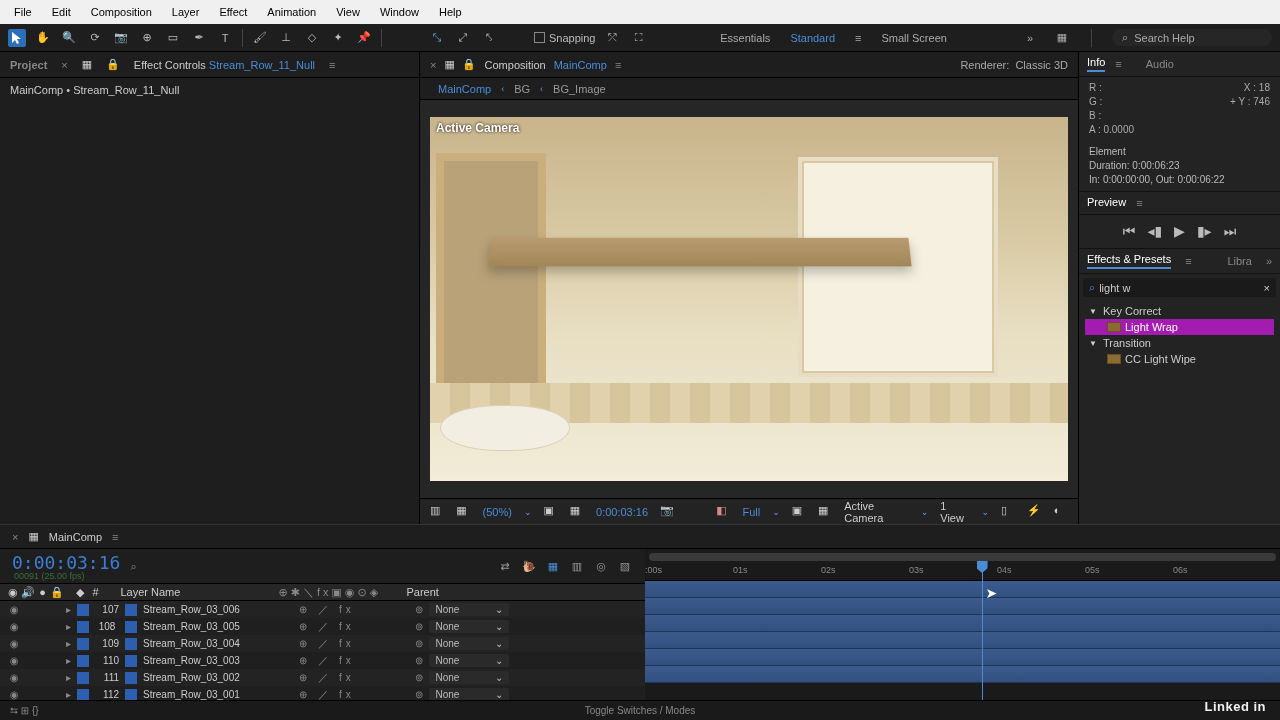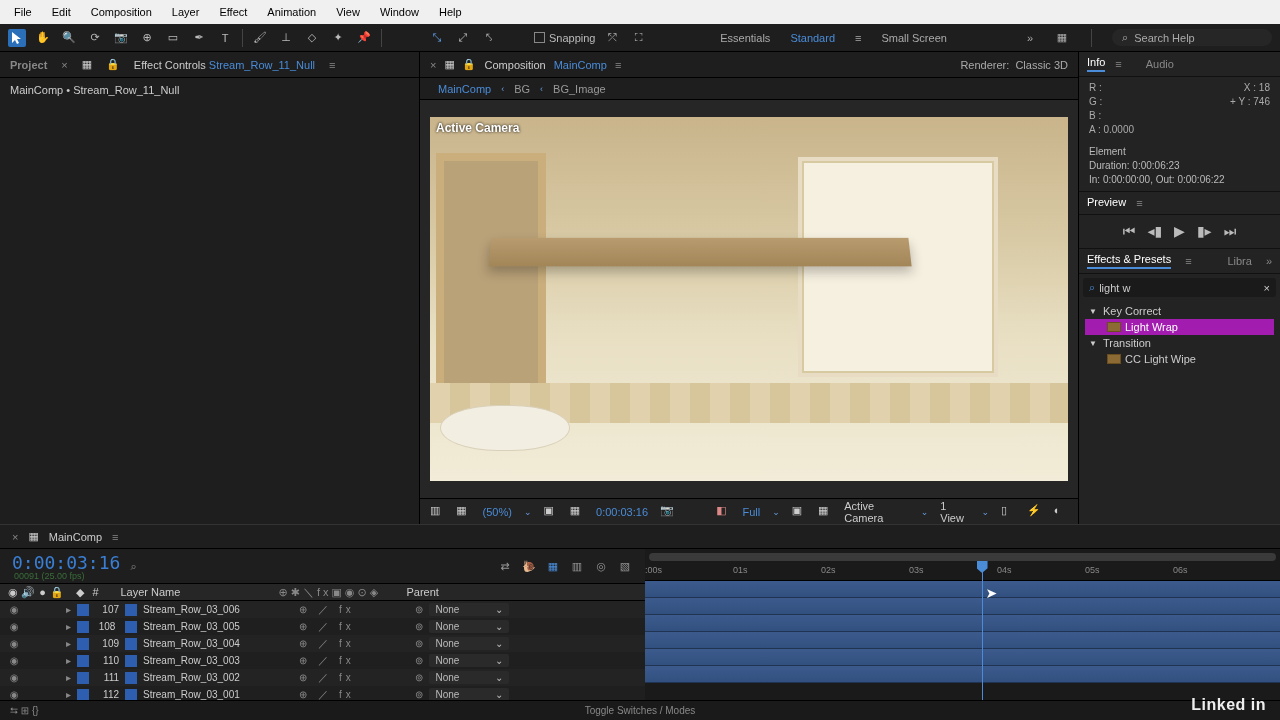--- a/index.html
+++ b/index.html
@@ -91,21 +91,21 @@
   .ruler-ticks { position:absolute; top:16px; left:0; right:0; height:14px; display:flex; font-size:9px; color:#888; }
   .ruler-ticks span { width:88px; }
   .track-area { position:absolute; top:32px; left:0; right:0; bottom:0; background:#1a1a1a; }
   .track { height:17px; background:linear-gradient(#3c5a8c,#32507f); border-bottom:1px solid #203452; }
   .playhead { position:absolute; top:14px; bottom:0; width:1px; background:#4a8cd8; }
   .playhead-handle { position:absolute; top:-2px; left:-5px; width:11px; height:12px; background:#4a8cd8; clip-path: polygon(0 0,100% 0,100% 60%,50% 100%,0 60%); }
   .cursor-arrow { position:absolute; top:22px; left:4px; color:#fff; font-size:14px;}
   
   .footer { position:absolute; bottom:0; left:0; right:0; height:20px; background:#1a1a1a; border-top:1px solid #000; display:flex; align-items:center; padding:0 10px; font-size:10px; color:#888;}
   .footer-center { position:absolute; left:50%; transform:translateX(-50%); }
-  .brand { position:absolute; right:14px; bottom:6px; color:#eee; font-size:16px; font-weight:600; letter-spacing:0.5px;}
+  .brand { position:absolute; right:14px; bottom:6px; color:#eee; font-size:13px; font-weight:600; letter-spacing:0.5px;}
   
   .chev { font-size:9px; color:#6a9de0; }
   .ham { color:#888; }
   svg { display:block; }
 </style>
 </head>
 <body>
 
 <div class="menubar">
   <span>File</span>

